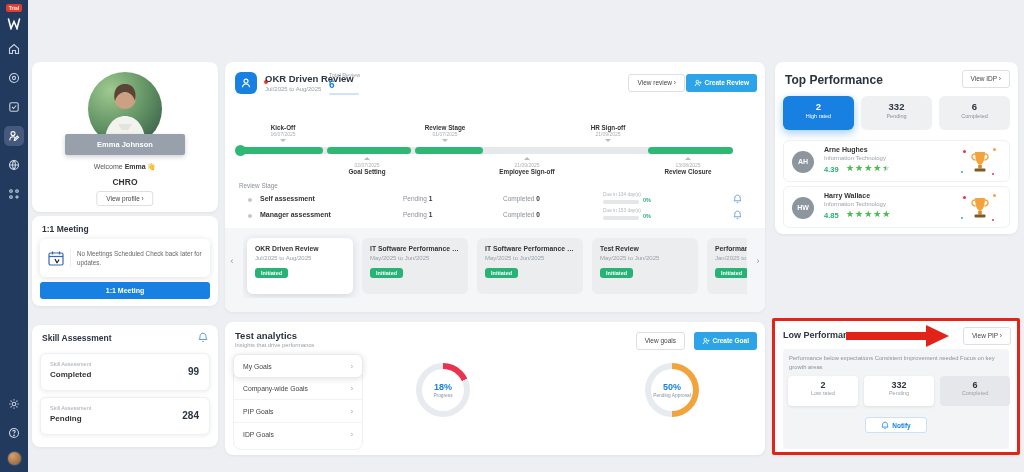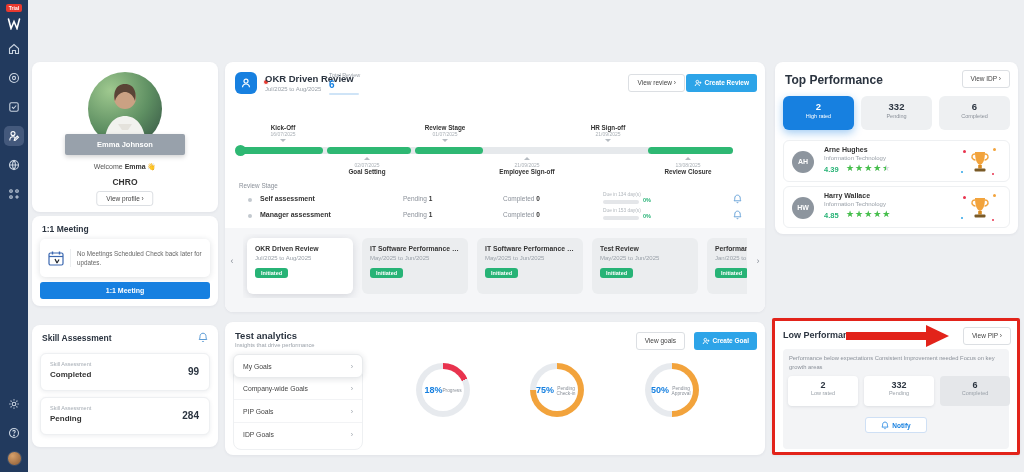--- a/index.html
+++ b/index.html
@@ -103,21 +103,21 @@
   .g-title { position:absolute; left:10px; top:8px; font-size:9.5px; font-weight:bold; color:#2b3440; }
   .g-sub { position:absolute; left:10px; top:20px; font-size:5.8px; color:#9aa1a9; }
   .g-view { right:80px; top:10px; }
   .g-create { right:8px; top:10px; }
   .g-list { position:absolute; left:8px; top:32px; width:130px; height:96px; border:1px solid #eef0f2; border-radius:8px; background:#fff; }
   .g-item { position:relative; height:23px; display:flex; align-items:center; justify-content:space-between; padding:0 9px; font-size:6.8px; color:#444; border-bottom:1px solid #f2f3f5; }
   .g-item:last-child { border-bottom:none; }
   .g-item.active { background:#fff; border:1px solid #e8eaec; border-radius:6px; box-shadow:0 1px 6px rgba(30,40,60,.14); height:24px; margin:-1px; z-index:2; }
   .g-chev { color:#9aa1a9; font-size:7px; }
   .donut { position:absolute; width:54px; height:54px; border-radius:50%; background:#e7eaee; display:flex; align-items:center; justify-content:center; }
-  .d-in { width:42px; height:42px; border-radius:50%; background:#fff; display:flex; flex-direction:row; align-items:center; justify-content:center; }
+  .d-in { width:42px; height:42px; border-radius:50%; background:#fff; display:flex; flex-direction:column; align-items:center; justify-content:center; }
   .d-val { font-size:9px; font-weight:bold; color:#1780e0; }
   .d-lbl { font-size:4.8px; color:#8a9099; margin-top:1px; text-align:center; }
 
   
   .c-top { left:775px; top:62px; width:243px; height:172px; }
   .tp-title { position:absolute; left:10px; top:11px; font-size:12px; font-weight:bold; color:#2b3440; }
   .tp-view { right:8px; top:8px; }
   .tp-stats { position:absolute; left:8px; top:34px; display:flex; gap:7px; }
   .st-box { width:71px; height:34px; background:#eef0f2; border-radius:6px; text-align:center; padding-top:5px; }
   .st-box .v { font-size:9.5px; font-weight:bold; color:#2b3440; }
@@ -427,26 +427,20 @@
         </div>
       <div class="g-item">
           <span>IDP Goals</span>
           <span class="g-chev">›</span>
         </div>
     </div>
     <div class="donut" style="left: 191px; top: 41px; background: conic-gradient(rgb(232, 51, 78) 64.8deg, rgb(231, 234, 238) 0deg);">
       <div class="d-in">
           <span class="d-val">18%</span>
           <span class="d-lbl">Progress</span>
-        </div>
-    </div>
-    <div class="donut" style="left: 305px; top: 41px; background: conic-gradient(rgb(242, 163, 60) 270deg, rgb(231, 234, 238) 0deg);">
-      <div class="d-in">
-          <span class="d-val">75%</span>
-          <span class="d-lbl">Pending Check-in</span>
         </div>
     </div>
     <div class="donut" style="left: 420px; top: 41px; background: conic-gradient(rgb(242, 163, 60) 180deg, rgb(231, 234, 238) 0deg);">
       <div class="d-in">
           <span class="d-val">50%</span>
           <span class="d-lbl">Pending Approval</span>
         </div>
     </div>
   </div>
 

